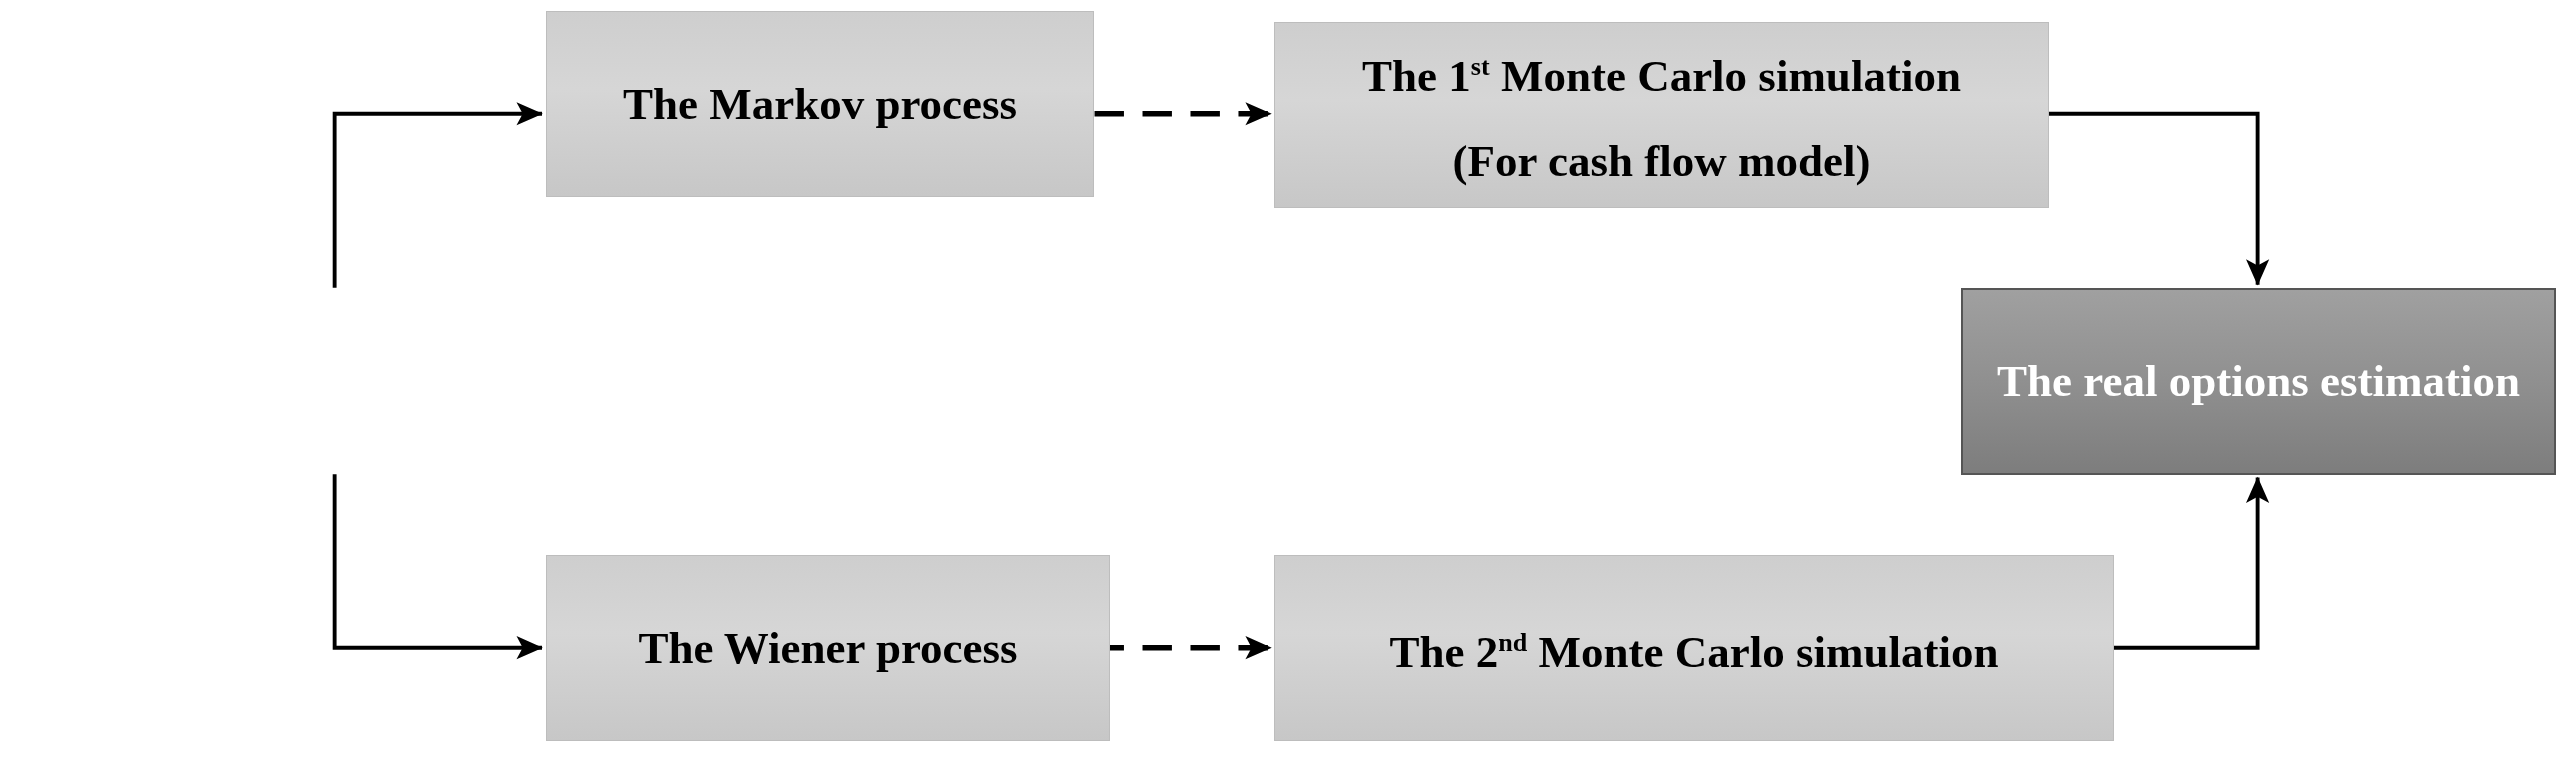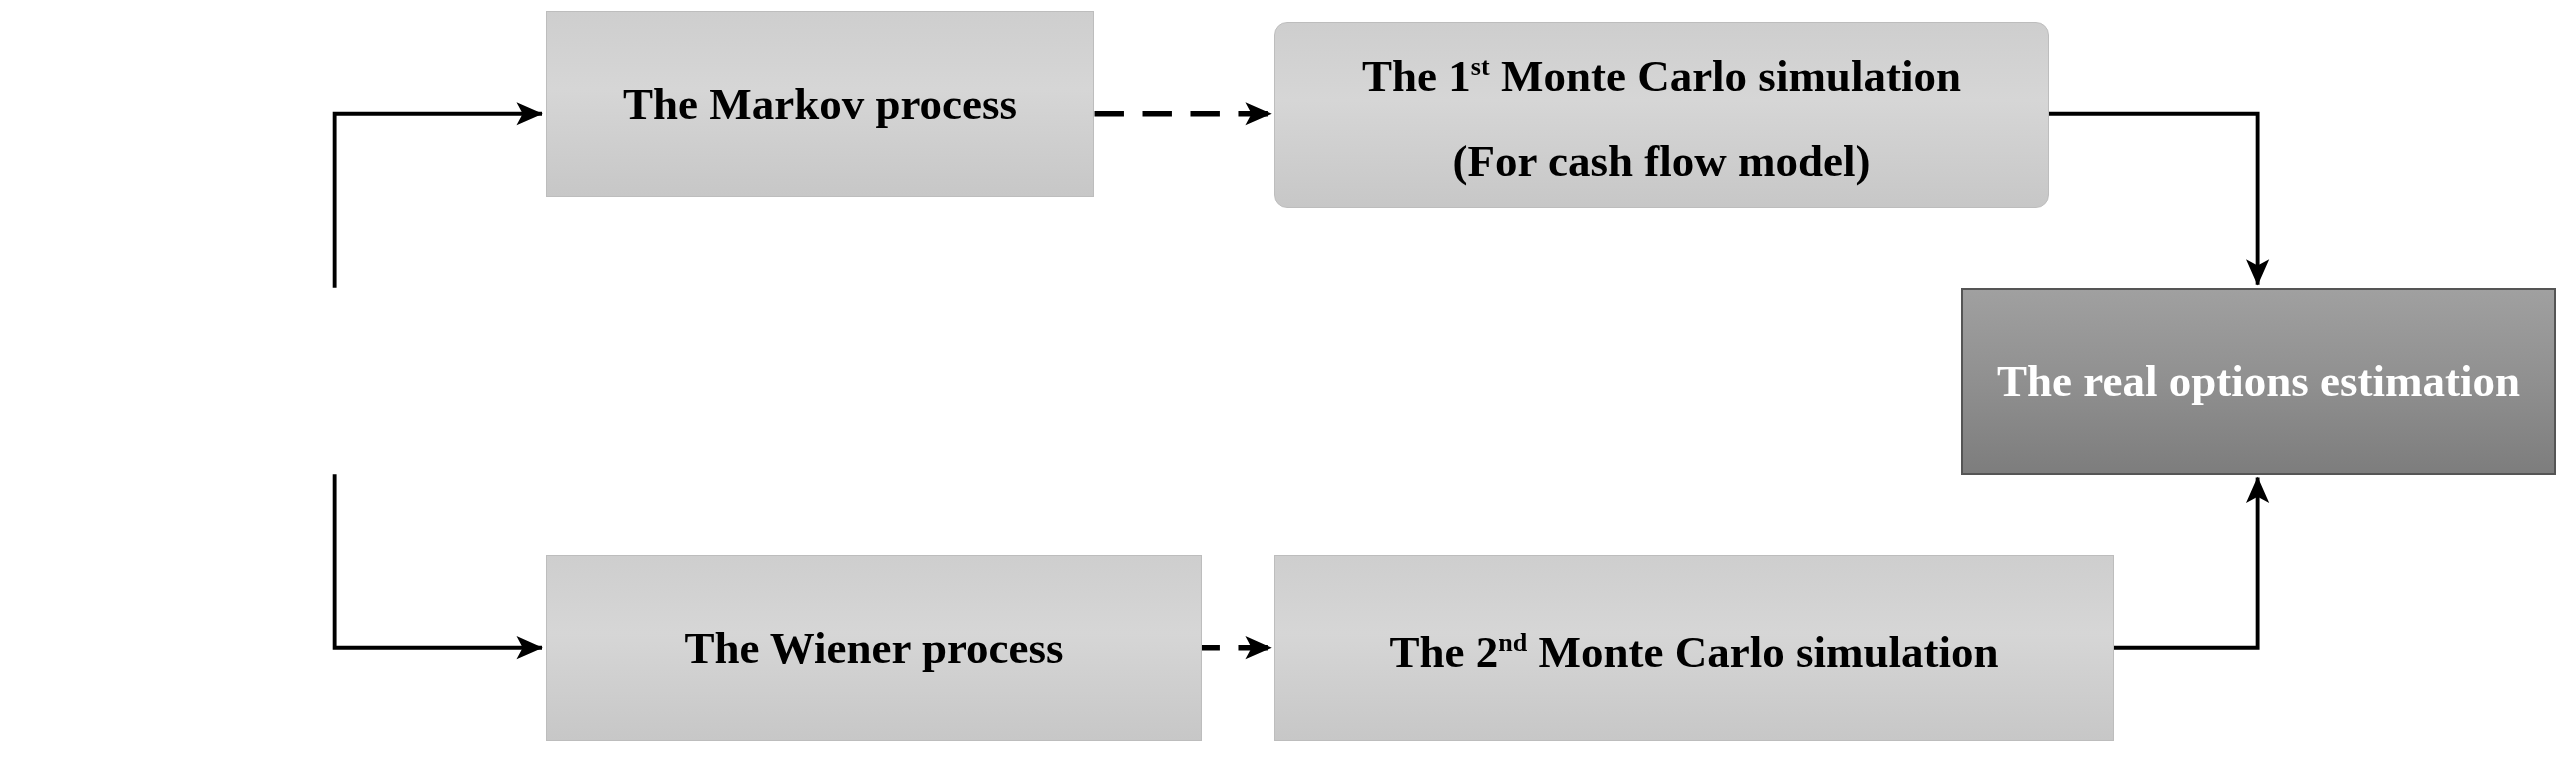--- a/index.html
+++ b/index.html
@@ -33,22 +33,22 @@
   }
   .box.light{
     background:linear-gradient(180deg,var(--light-box-top) 0%,var(--light-box-mid) 42%,var(--light-box-bottom) 100%);
     border:1.5px solid var(--light-box-border);
     color:var(--light-box-text);
   }
   .box.two-line{gap:40px; padding-top:9.3px;}
   sup{font-size:0.58em; line-height:0; vertical-align:super;}
   #box-black-scholes{left:18.6px;  top:288px; width:629px;  height:187px;}
   #box-markov       {left:546px; top:11px;  width:548px;  height:186px;}
-  #box-mc1          {left:1274px;top:21.7px;  width:775px; height:186px;border-radius:13px;}
-  #box-wiener       {left:546px; top:555px; width:656px;  height:186px;}
+  #box-mc1          {left:1274px;top:21.7px;  width:775px; height:186px;}
+  #box-wiener       {left:546px; top:555px; width:564px;  height:186px;}
   #box-mc2          {left:1274px;top:555px; width:840px; height:186px;}
   #box-real-options {left:1961px;top:288px; width:595px;  height:187px;}
 </style>
 </head>
 <body>
 
 <div class="canvas">
 
   <svg class="connector-layer" width="2576" height="763" viewBox="0 0 3328 986">
     <defs>

